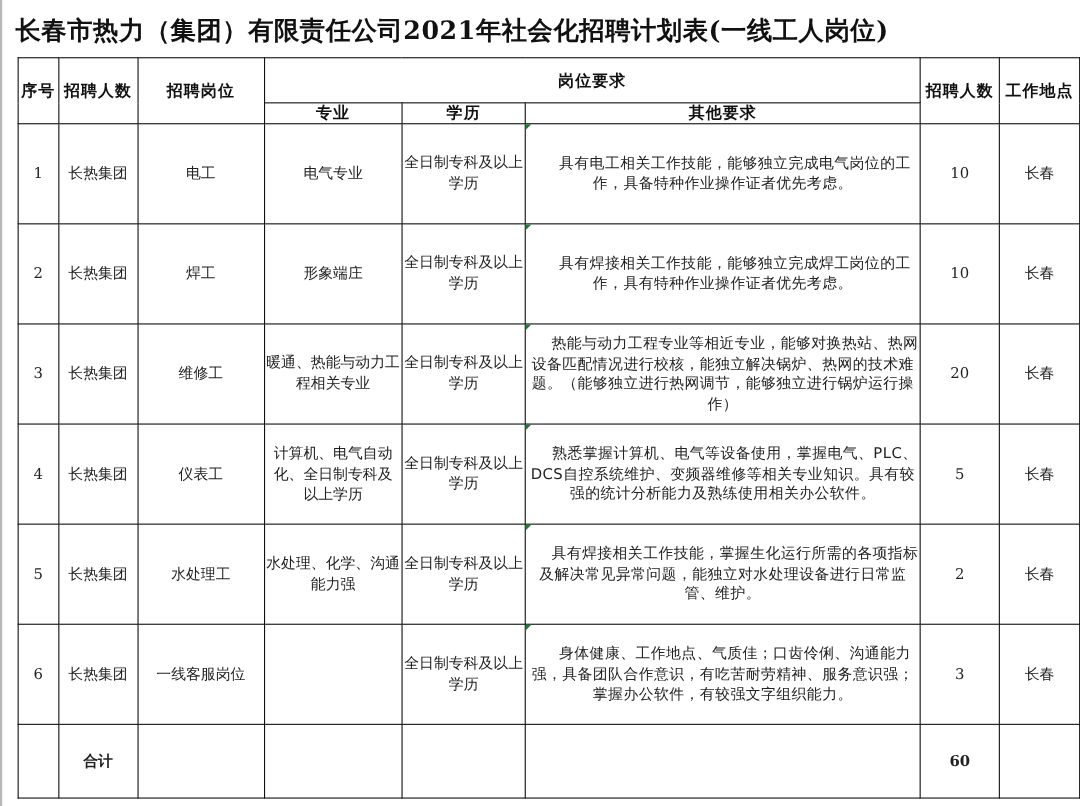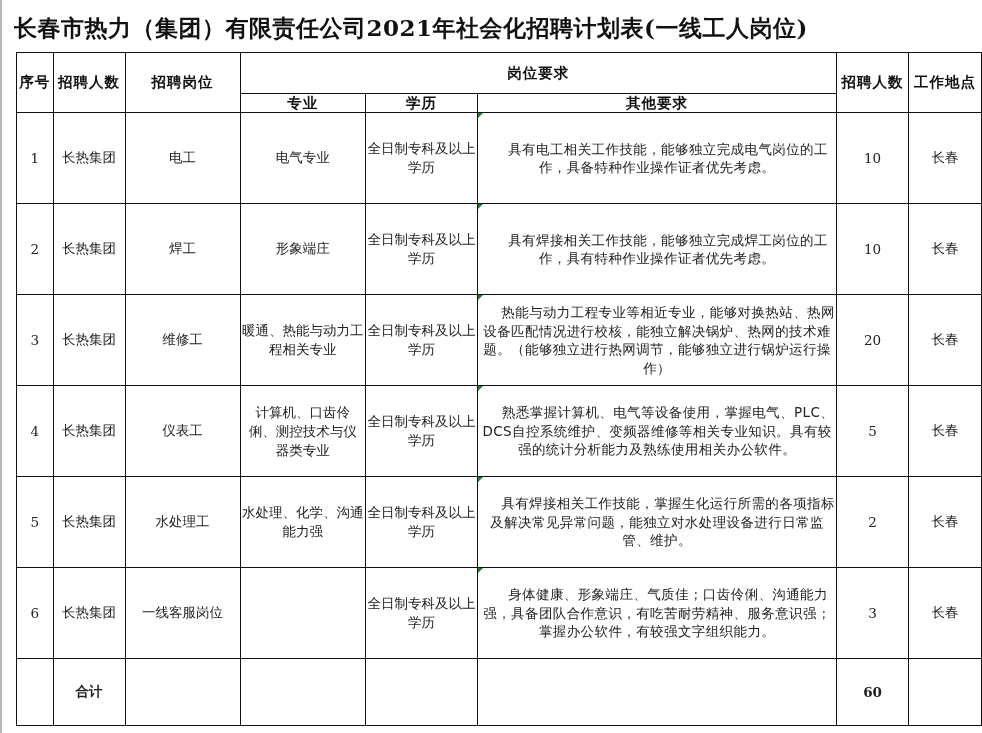--- a/index.html
+++ b/index.html
@@ -99,21 +99,21 @@
       <td class="left">暖通、热能与动力工程相关专业</td>
       <td class="left">全日制专科及以上学历</td>
       <td class="other"><span class="tri"></span><span class="indent"></span><span>热能与动力工程专业等相近专业，能够对换热站、热网设备匹配情况进行校核，能独立解决锅炉、热网的技术难题。（能够独立进行热网调节，能够独立进行锅炉运行操作）</span></td>
       <td class="num">20</td>
       <td>长春</td>
     </tr>
     <tr class="data-row">
       <td class="num">4</td>
       <td>长热集团</td>
       <td>仪表工</td>
-      <td style="line-height:19px;padding:0 4px">计算机、口齿伶俐、测控技术与仪器类专业</td>
+      <td style="line-height:19px;padding:0 4px">计算机、电气自动化、全日制专科及以上学历</td>
       <td class="left">全日制专科及以上学历</td>
       <td class="other"><span class="tri"></span><span class="indent"></span><span>熟悉掌握计算机、电气等设备使用，掌握电气、PLC、DCS自控系统维护、变频器维修等相关专业知识。具有较强的统计分析能力及熟练使用相关办公软件。</span></td>
       <td class="num">5</td>
       <td>长春</td>
     </tr>
     <tr class="data-row">
       <td class="num">5</td>
       <td>长热集团</td>
       <td>水处理工</td>
       <td class="left">水处理、化学、沟通能力强</td>
@@ -121,21 +121,21 @@
       <td class="other"><span class="tri"></span><span class="indent"></span><span>具有焊接相关工作技能，掌握生化运行所需的各项指标及解决常见异常问题，能独立对水处理设备进行日常监管、维护。</span></td>
       <td class="num">2</td>
       <td>长春</td>
     </tr>
     <tr class="data-row">
       <td class="num">6</td>
       <td>长热集团</td>
       <td>一线客服岗位</td>
       <td></td>
       <td class="left">全日制专科及以上学历</td>
-      <td class="other"><span class="tri"></span><span class="indent"></span><span>身体健康、形象端庄、气质佳；口齿伶俐、沟通能力强，具备团队合作意识，有吃苦耐劳精神、服务意识强；掌握办公软件，有较强文字组织能力。</span></td>
+      <td class="other"><span class="tri"></span><span class="indent"></span><span>身体健康、工作地点、气质佳；口齿伶俐、沟通能力强，具备团队合作意识，有吃苦耐劳精神、服务意识强；掌握办公软件，有较强文字组织能力。</span></td>
       <td class="num">3</td>
       <td>长春</td>
     </tr>
     <tr class="total-row">
       <td></td>
       <td class="total-label">合计</td>
       <td></td>
       <td></td>
       <td></td>
       <td></td>

